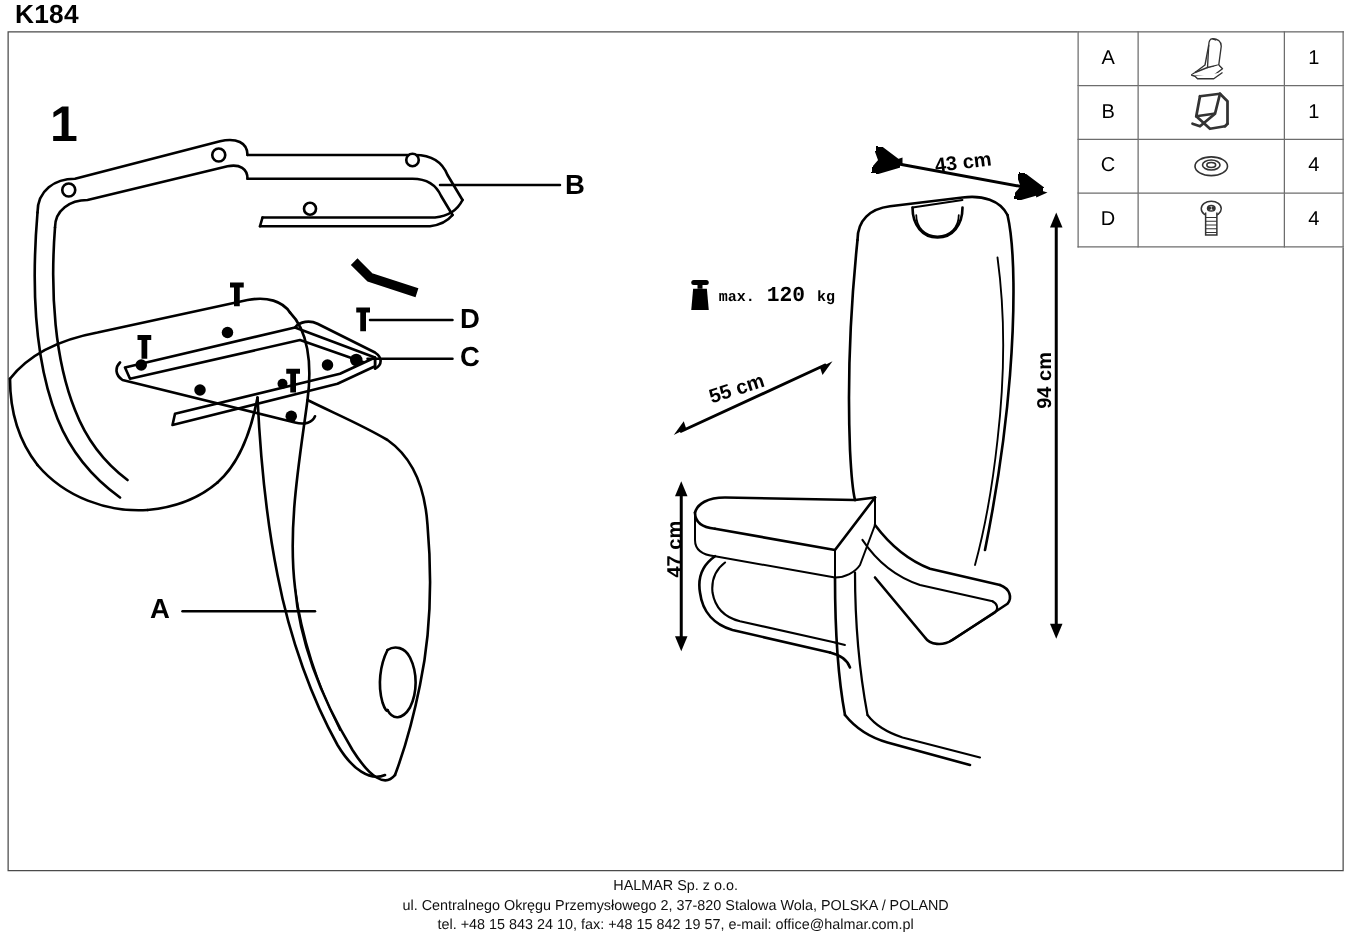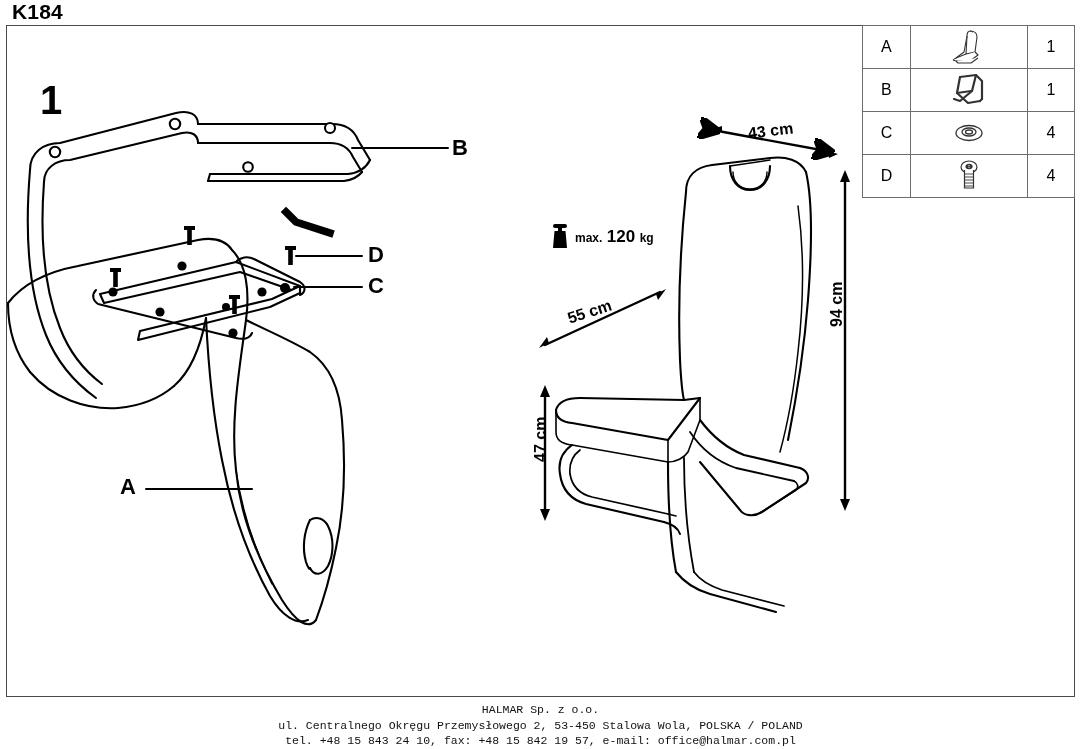--- a/index.html
+++ b/index.html
@@ -108,35 +108,35 @@
 
   .weight-wrap {
     position: absolute;
     left: 550px;
     top: 222px;
     display: flex;
     align-items: center;
     gap: 5px;
   }
   .weight-text {
-    font-family: Liberation Sans, sans-serif;
+    font-family: Liberation Mono, monospace;
     white-space: nowrap;
     text-align: center;
   }
   .weight-text .w-max { font-size: 12px; font-weight: bold; }
   .weight-text .w-num { font-size: 17px; font-weight: bold; }
   .weight-text .w-unit { font-size: 12px; font-weight: bold; }
 
   .footer {
     position: absolute;
     left: 0;
     top: 702px;
     width: 1081px;
     text-align: center;
-    font-family: Liberation Mono, monospace;
+    font-family: Liberation Sans, sans-serif;
     font-size: 11.5px;
     line-height: 15.5px;
     color: #111111;
   }
   .footer div { white-space: nowrap; }
 </style>
 </head>
 <body>
 
 <div class="page">
@@ -356,17 +356,17 @@
             </g>
           </svg>
         </td>
         <td class="pt-qty">4</td>
       </tr>
     </tbody>
   </table>
 
   <div class="footer">
     <div>HALMAR Sp. z o.o.</div>
-    <div>ul. Centralnego Okręgu Przemysłowego 2, 53-450 Stalowa Wola, POLSKA / POLAND</div>
+    <div>ul. Centralnego Okręgu Przemysłowego 2, 37-820 Stalowa Wola, POLSKA / POLAND</div>
     <div>tel. +48 15 843 24 10, fax: +48 15 842 19 57, e-mail: office@halmar.com.pl</div>
   </div>
 
 </div>
 
 </body></html>

